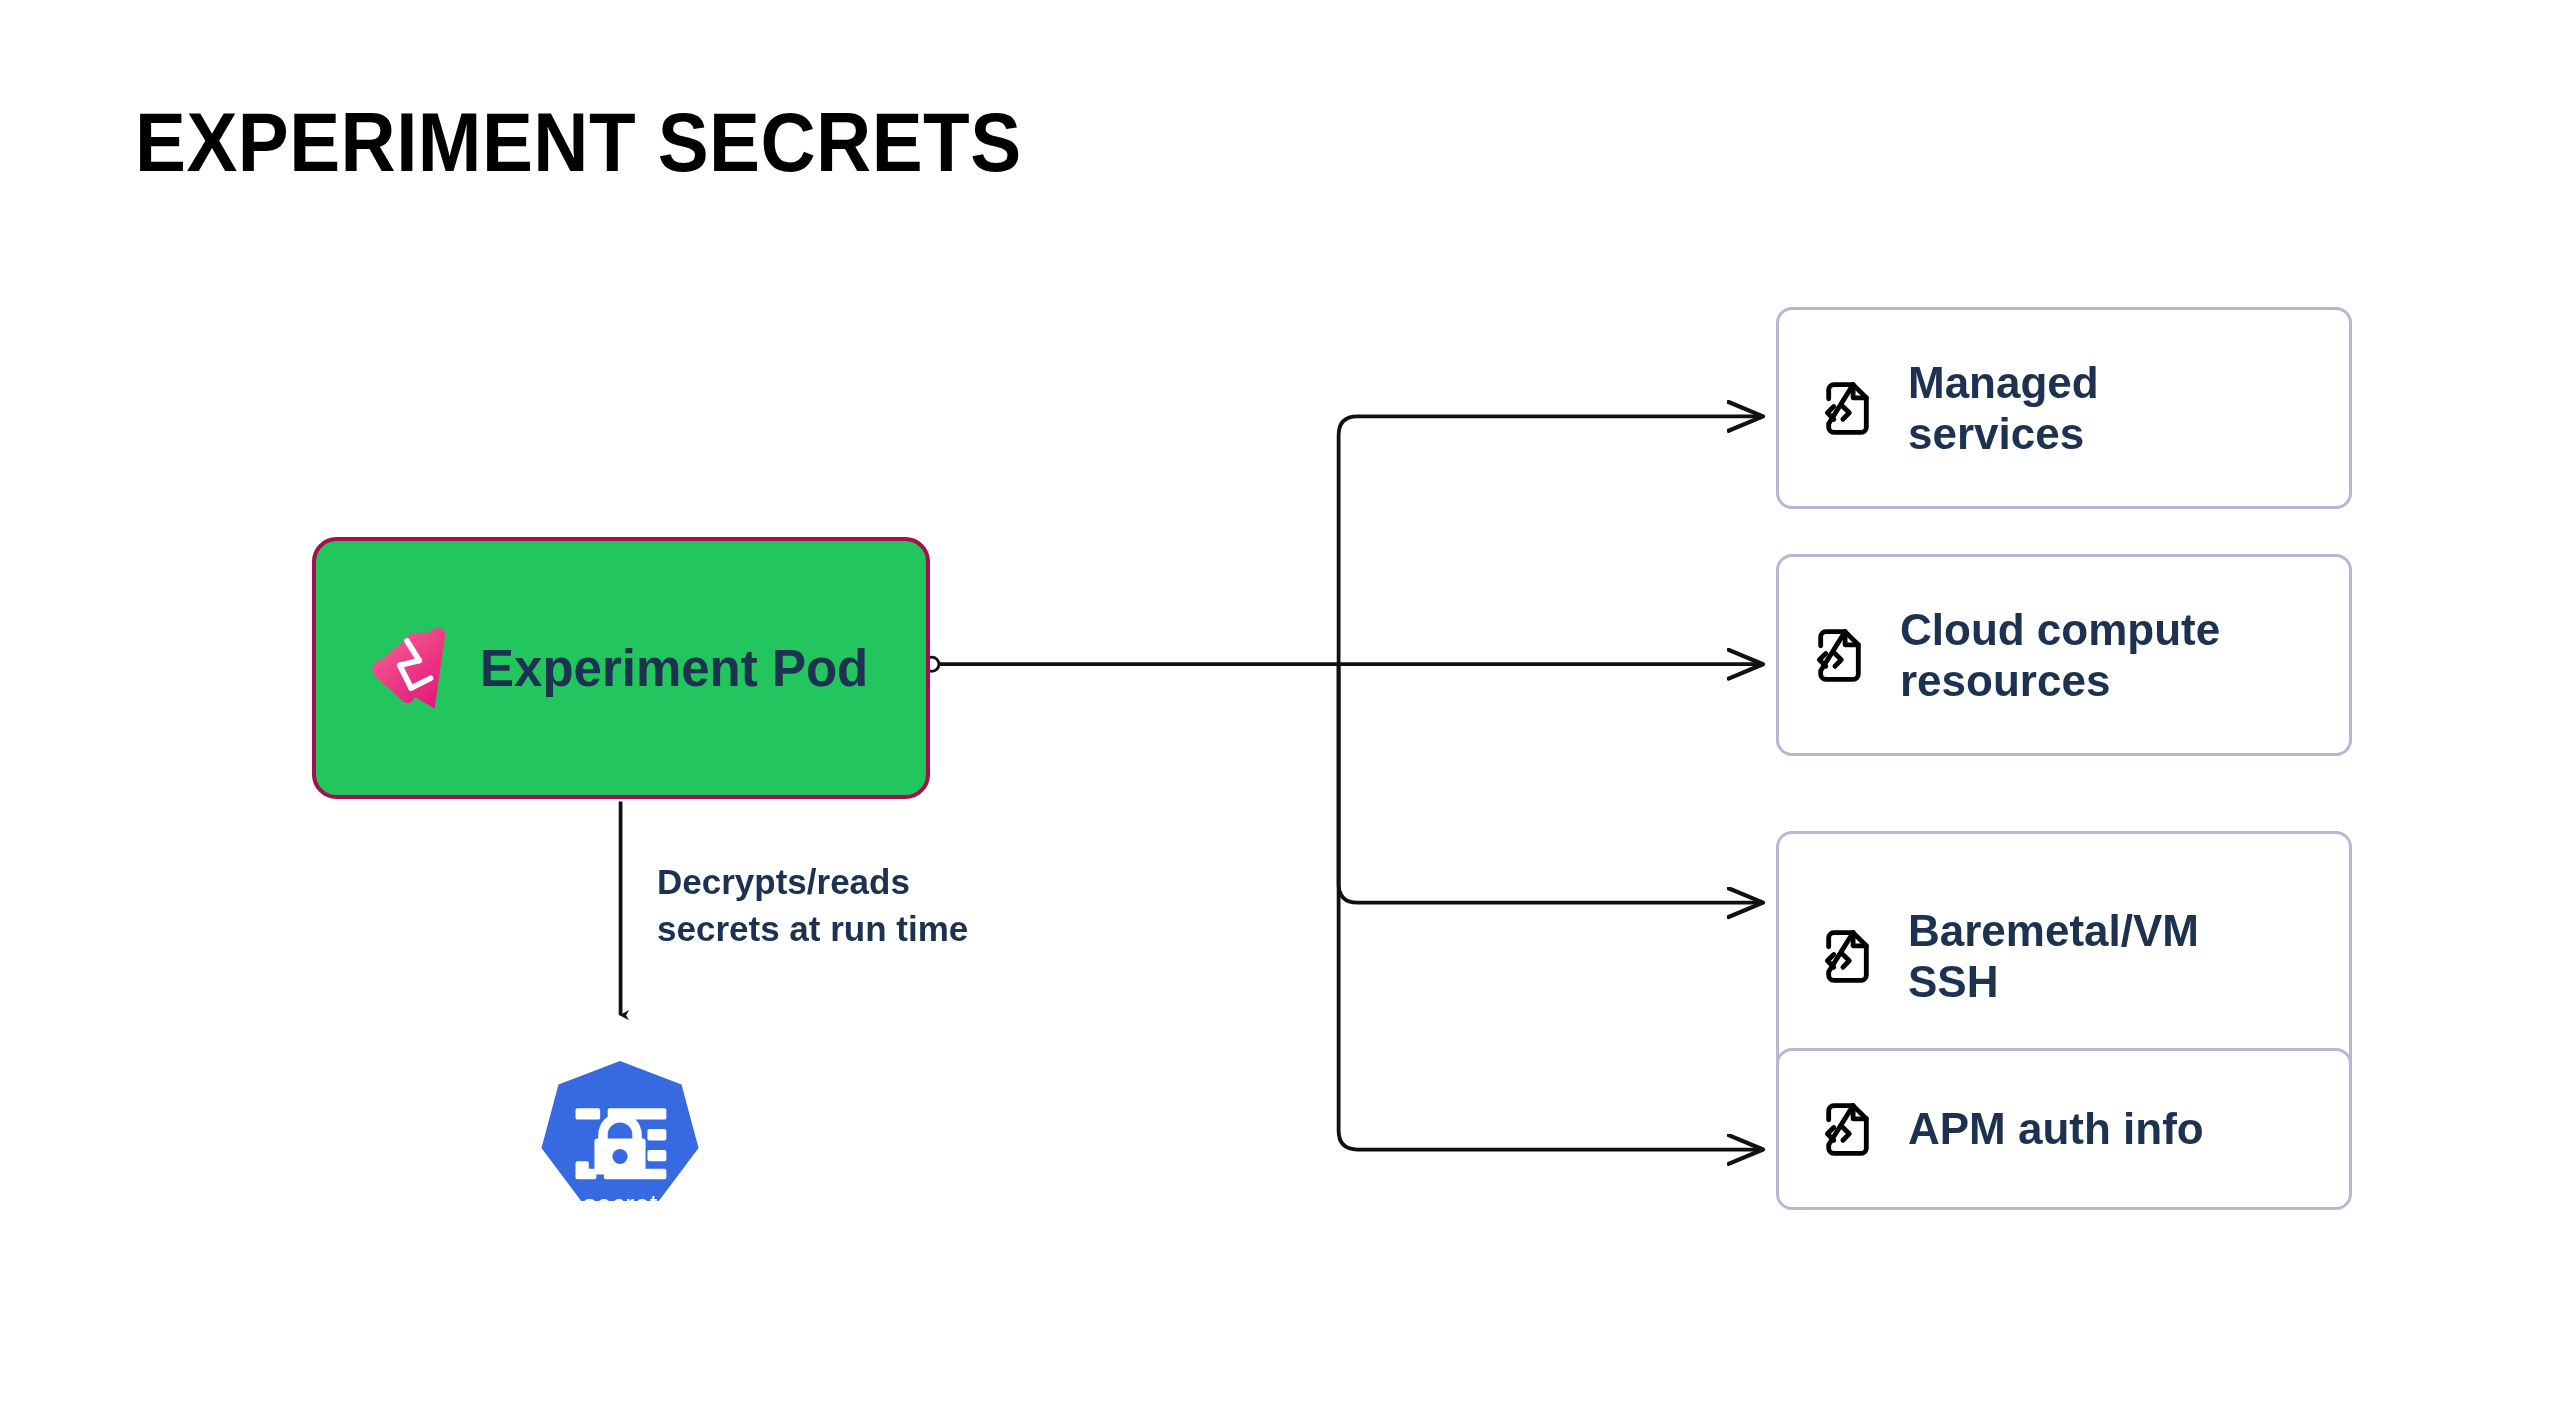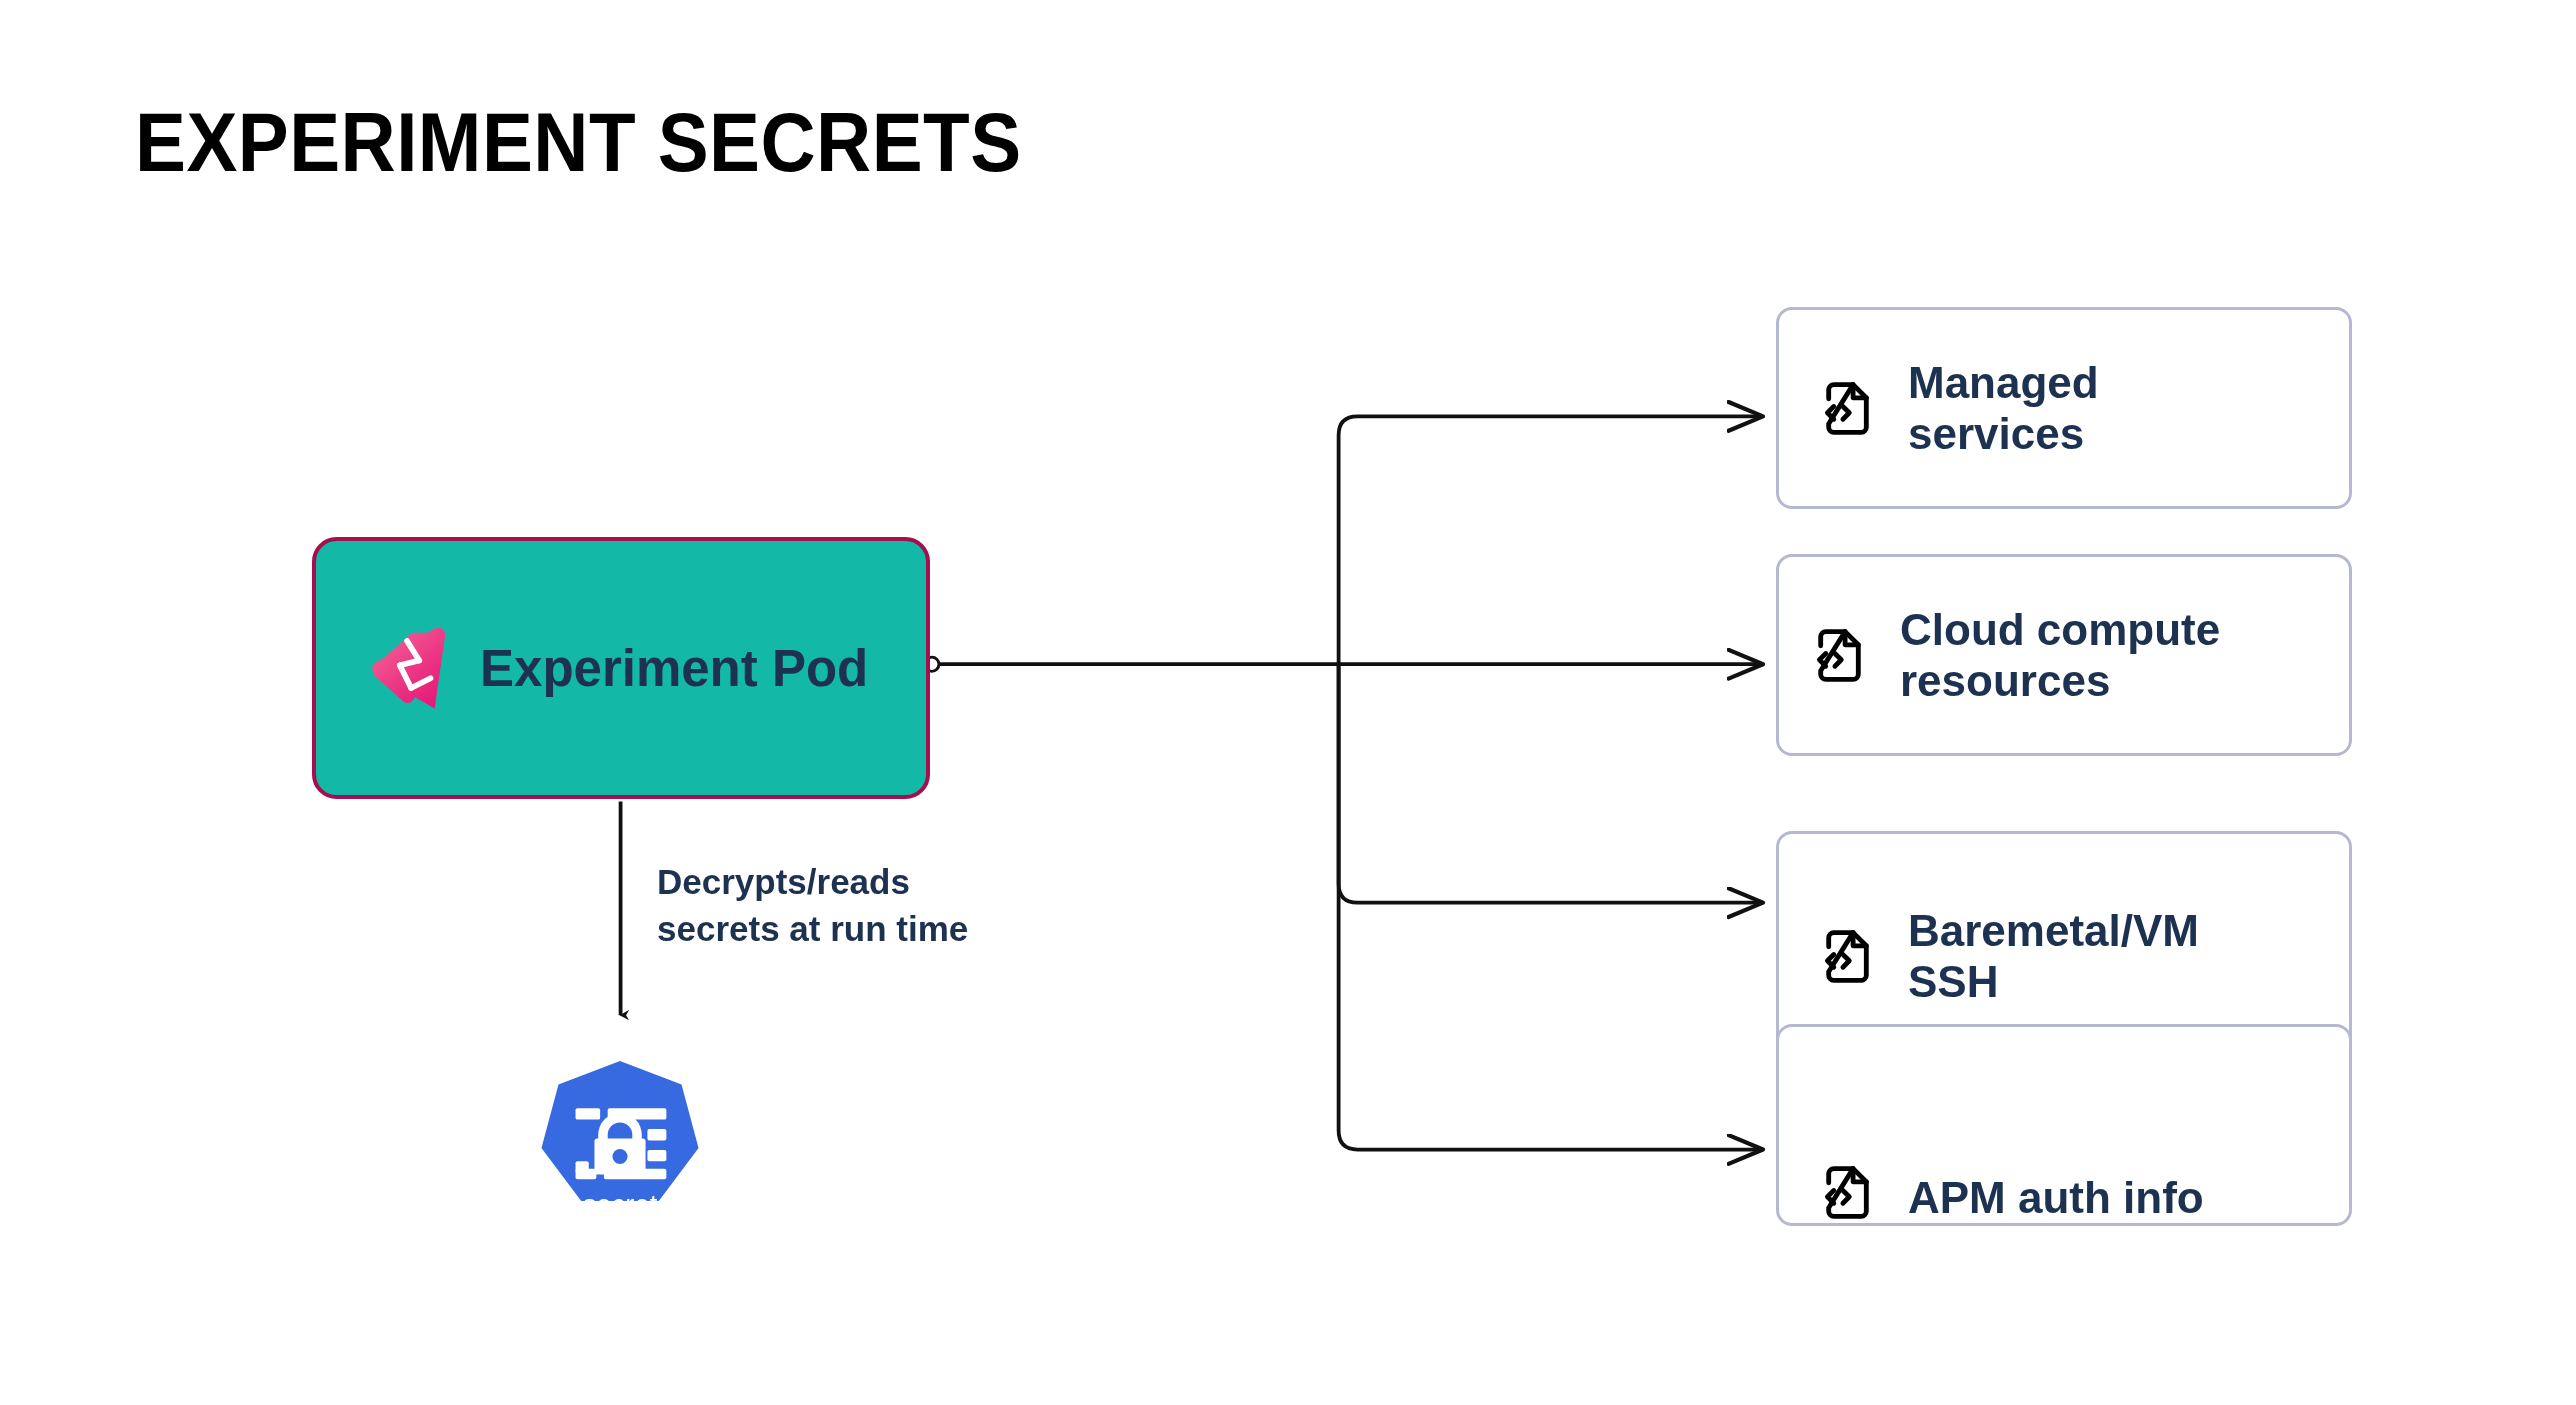--- a/index.html
+++ b/index.html
@@ -47,21 +47,21 @@
   
   #pod-node {
     position: absolute;
     left: 312px;
     top: 537px;
     width: 618px;
     height: 262px;
     box-sizing: border-box;
     border: 4.7px solid #A50F4E;
     border-radius: 24.6px;
-    background: #14b8a6;
+    background: #22c55e;
     display: flex;
     align-items: center;
     padding-left: 53px;
   }
   #pod-logo {
     width: 81px;
     height: 81px;
     flex: 0 0 auto;
   }
   #pod-label {
@@ -103,21 +103,21 @@
     background: #ffffff;
     border: 3.8px solid #B6B8D2;
     border-radius: 16px;
     display: flex;
     align-items: center;
     padding-left: 38px;
   }
   #card-0 { top: 307px;  height: 202px; }
   #card-1 { top: 554px;  height: 202px; padding-left: 30px; }
   #card-2 { top: 831px;  height: 250px; }
-  #card-3 { top: 1024px; height: 202px; align-items: flex-end; }
+  #card-3 { top: 1048px; height: 162px; }
 
   .card-icon {
     width: 61px;
     height: 61px;
     flex: 0 0 auto;
   }
   .card-label {
     margin-left: 30px;
     font-size: 44px;
     font-weight: 700;

